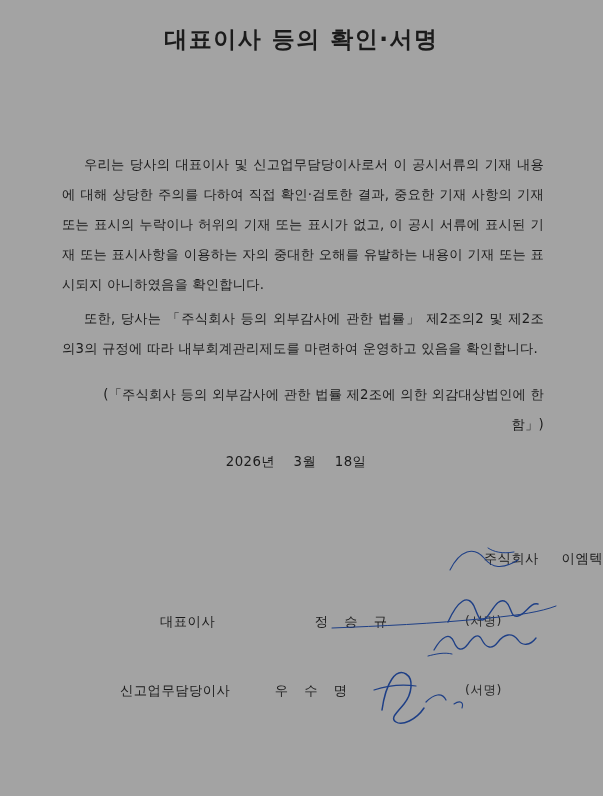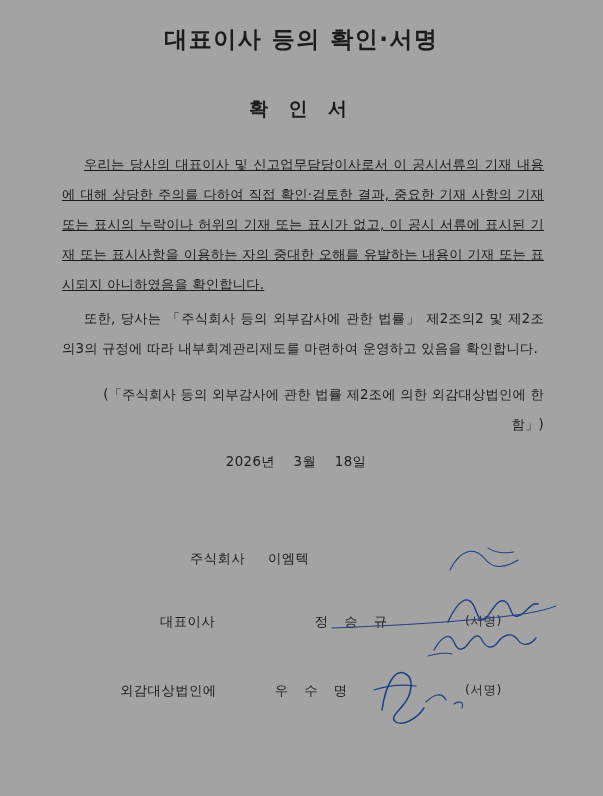--- a/index.html
+++ b/index.html
@@ -48,21 +48,21 @@
     position: absolute;
     left: 62px;
     width: 482px;
     font-size: 13.3px;
     line-height: 30px;
     text-align: justify;
     font-family: "DejaVu Sans", "Liberation Sans", sans-serif;
     letter-spacing: 0.2px;
   }
   .para-1 { top: 150px; }
-  .para-1 .indent { padding-left: 22px; text-decoration: underline; }
+  .para-1 .indent { padding-left: 22px; }
   .para-2 { top: 304px; }
   .para-2 .indent { padding-left: 22px; }
   .para-3 {
     top: 380px;
     text-align: right;
   }
   .para-3 .indent { padding-left: 30px; }
   .date-line {
     position: absolute;
     top: 453px;
@@ -74,21 +74,21 @@
     font-size: 13.3px;
     font-family: "DejaVu Sans", "Liberation Sans", sans-serif;
     letter-spacing: 0.4px;
   }
   .date-line span { margin-left: 14px; }
   .company-line {
     position: absolute;
     top: 550px;
     left: 0;
     width: 603px;
-    text-align: left;
+    text-align: right;
     padding-left: 190px;
     box-sizing: border-box;
     font-size: 13.3px;
     font-family: "DejaVu Sans", "Liberation Sans", sans-serif;
     letter-spacing: 0.5px;
   }
   .company-line .co-name { margin-left: 18px; }
   .sig-row {
     position: absolute;
     left: 120px;
@@ -145,21 +145,20 @@
     stroke-linejoin: round;
   }
 </style>
 </head>
 <body>
 
 <div class="page">
 
   <div class="doc-title">대표이사 등의 확인·서명</div>
 
-  <div class="doc-subtitle">확 인 서</div>
 
   <div class="body-block para-1">
     <span class="indent">우리는 당사의 대표이사 및 신고업무담당이사로서 이 공시서류의 기재 내용에 대해 상당한 주의를 다하여 직접 확인·검토한 결과, 중요한 기재 사항의 기재 또는 표시의 누락이나 허위의 기재 또는 표시가 없고, 이 공시 서류에 표시된 기재 또는 표시사항을 이용하는 자의 중대한 오해를 유발하는 내용이 기재 또는 표시되지 아니하였음을 확인합니다.</span>
   </div>
 
   <div class="body-block para-2">
     <span class="indent">또한, 당사는 「주식회사 등의 외부감사에 관한 법률」 제2조의2 및 제2조의3의 규정에 따라 내부회계관리제도를 마련하여 운영하고 있음을 확인합니다.</span>
   </div>
 
   <div class="body-block para-3">
@@ -177,21 +176,21 @@
     <span class="co-name">이엠텍</span>
   </div>
 
   <div class="sig-row row-ceo">
     <span class="role">대표이사</span>
     <span class="name">정 승 규</span>
     <span class="seal">(서명)</span>
   </div>
 
   <div class="sig-row row-officer">
-    <span class="role">외감대상법인에</span>
+    <span class="role">신고업무담당이사</span>
     <span class="name">우  수  명</span>
     <span class="seal">(서명)</span>
   </div>
 
   <svg class="sig-ink sig-company" viewBox="0 0 90 40">
     <path d="M10 30 C20 10, 34 6, 44 18 C52 28, 62 30, 78 20" stroke-width="1.1"></path>
     <path d="M48 8 C54 12, 62 14, 74 12" stroke-width="1"></path>
   </svg>
 
   <svg class="sig-ink sig-ceo" viewBox="0 0 230 80">

